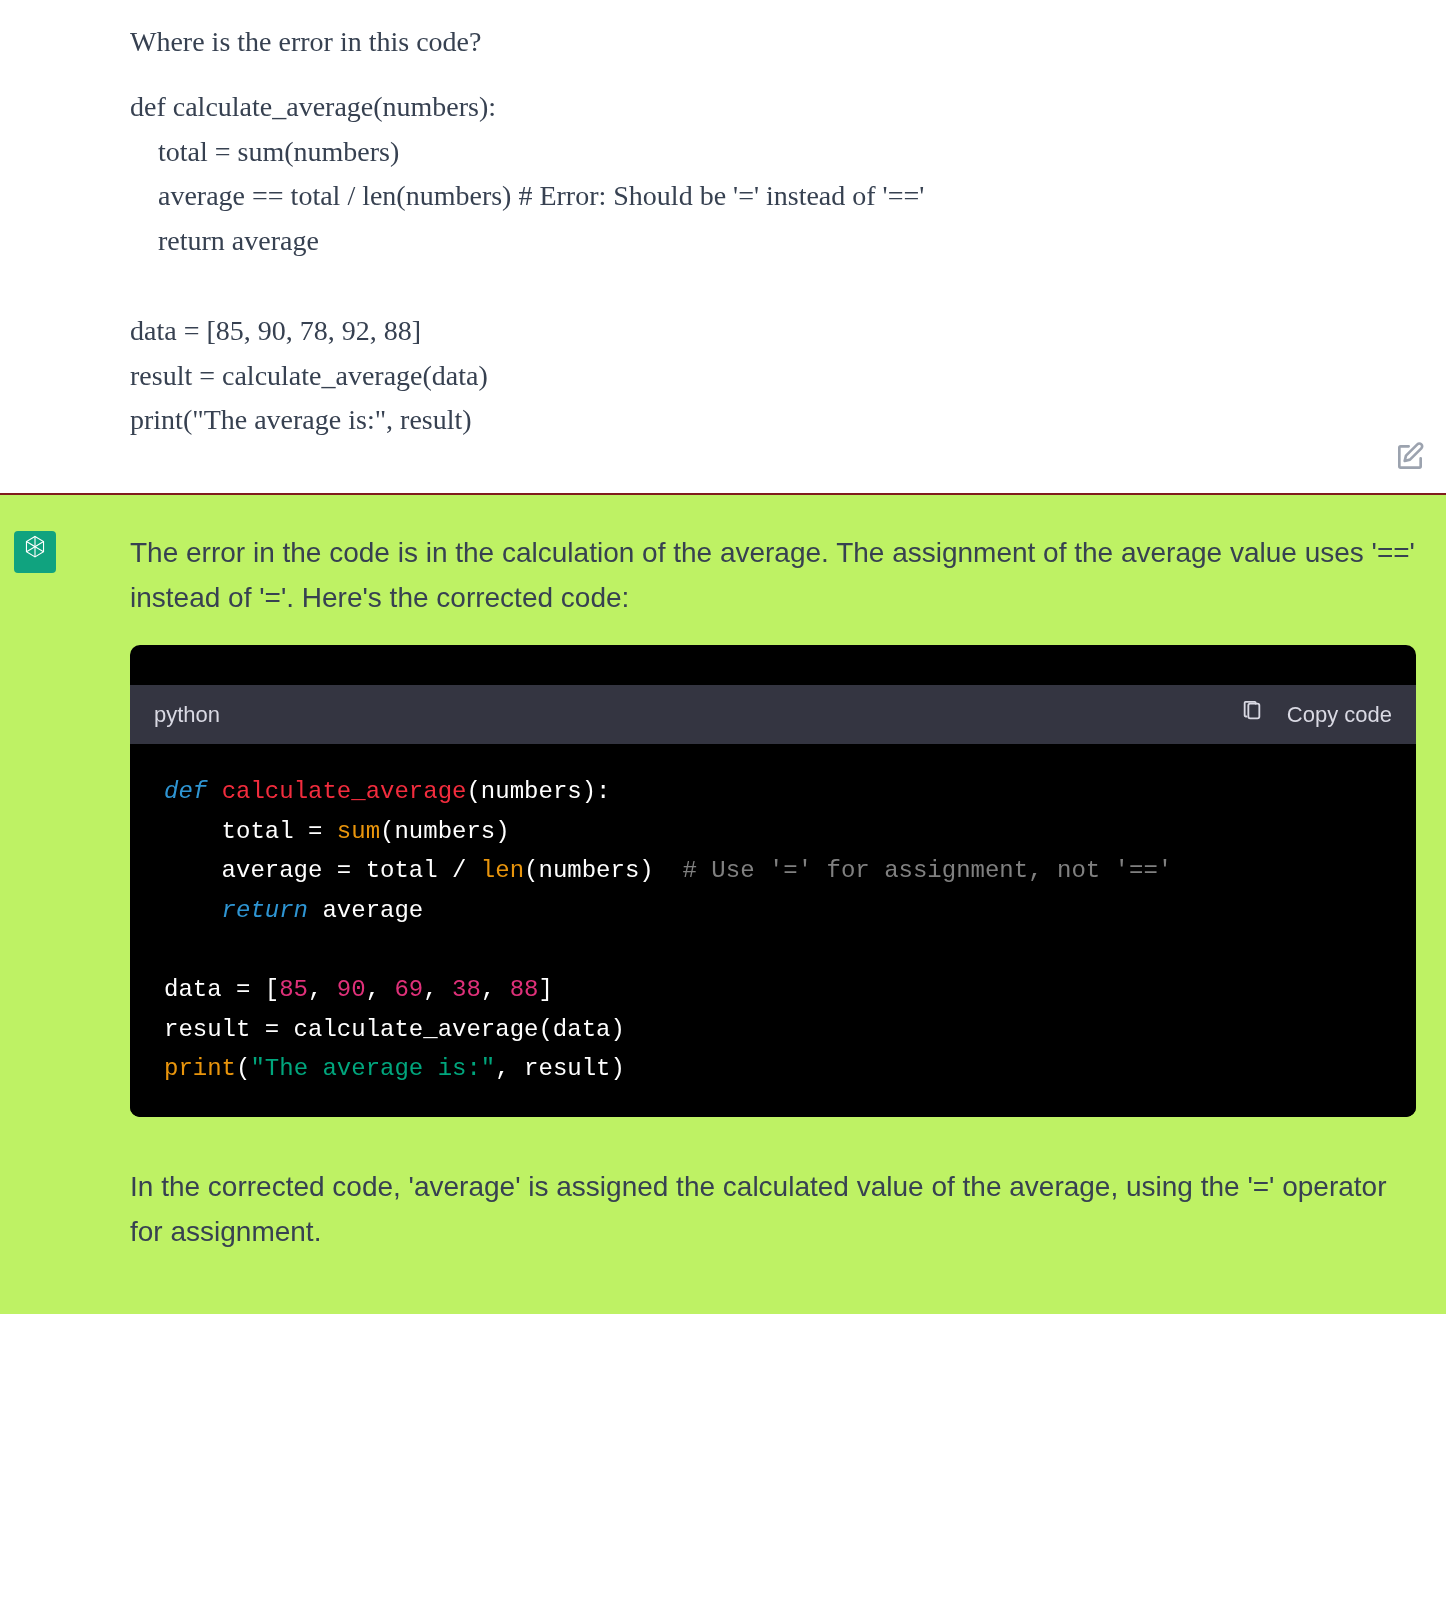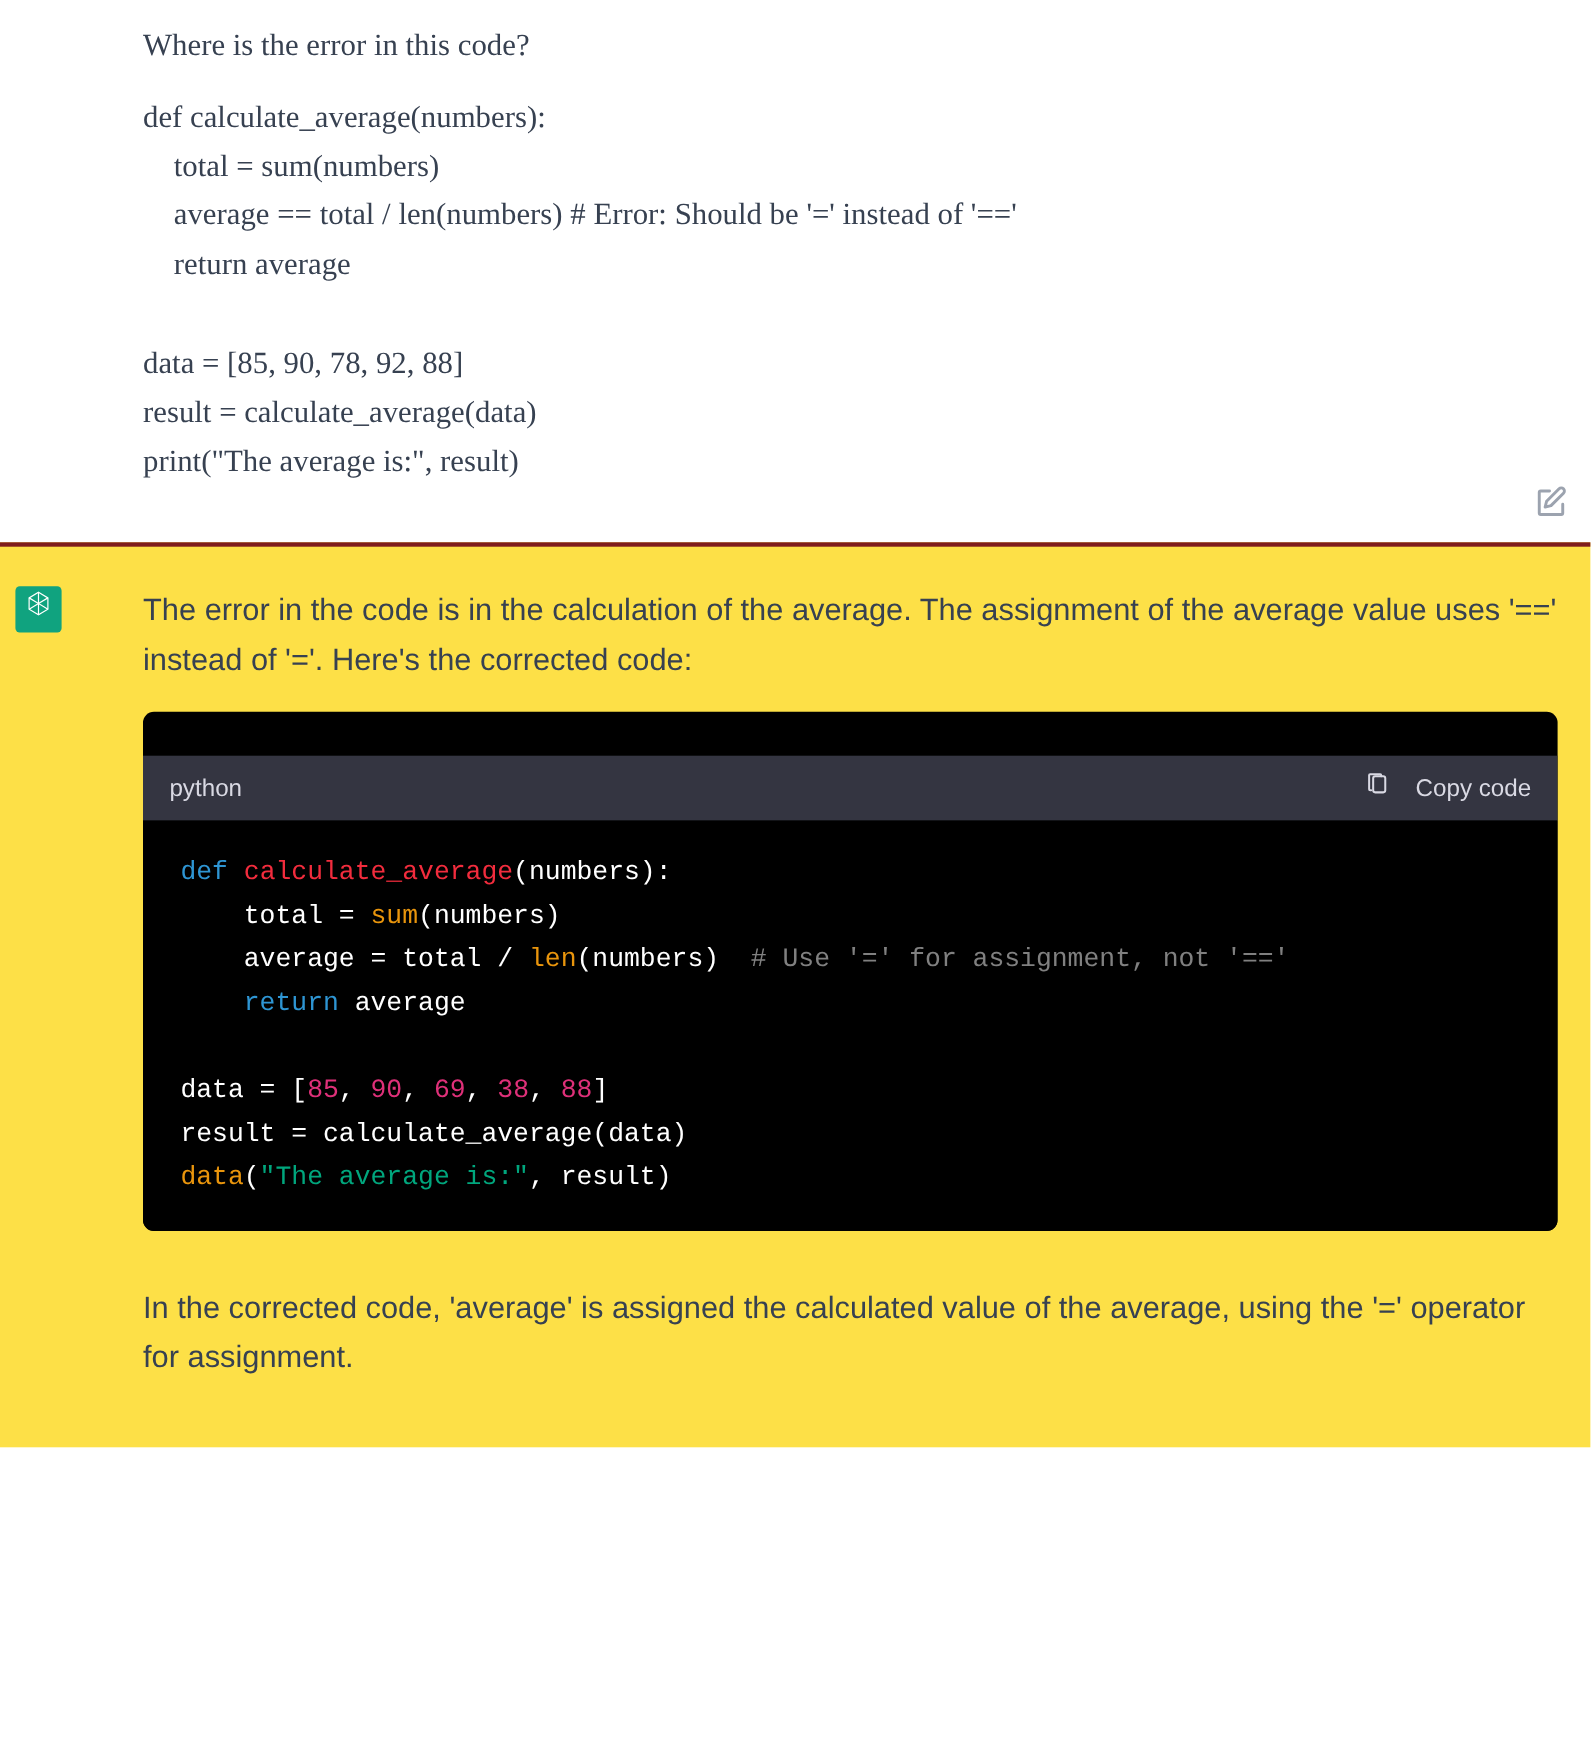--- a/index.html
+++ b/index.html
@@ -27,22 +27,22 @@
     position: absolute;
     right: 20px;
     bottom: 20px;
     width: 32px; height: 32px;
     color: #9ca3af;
     cursor: pointer;
   }
 
   
   .assistant-block {
-    background: #fde047;
-    border-top: 4px solid #7f1d1d;
+    background: #bef264;
+    border-top: 2px solid #7f1d1d;
     padding: 36px 30px 36px 130px;
     position: relative;
   }
   .avatar {
     position: absolute;
     left: 14px;
     top: 36px;
     width: 42px; height: 42px;
     border-radius: 4px;
     background: #10a37f;
@@ -83,21 +83,21 @@
   .code-body {
     background: #000000;
     color: #ffffff;
     font-family: "SFMono-Regular", Consolas, "Liberation Mono", Menlo, monospace;
     font-size: 24px;
     line-height: 1.65;
     padding: 28px 0 28px 34px;
     white-space: pre;
     overflow: hidden;
   }
-  .tok-kw    { color: #2e95d3; }   
+  .tok-kw    { color: #2e95d3; font-style: italic; }   
   .tok-fn    { color: #f22c3d; }   
   .tok-bi    { color: #e9950c; }   
   .tok-num   { color: #df3079; }
   .tok-str   { color: #00a67d; }
   .tok-cm    { color: #808080; }
 </style>
 </head>
 <body>
 
 <div class="container">
@@ -150,21 +150,21 @@
             <span>Copy code</span>
           </span>
         </div>
 <div class="code-body"><span class="tok-kw">def</span> <span class="tok-fn">calculate_average</span><span>(numbers):</span>
 <span>    total = </span><span class="tok-bi">sum</span><span>(numbers)</span>
 <span>    average = total / </span><span class="tok-bi">len</span><span>(numbers)  </span><span class="tok-cm"># Use '=' for assignment, not '=='</span>
 <span>    </span><span class="tok-kw">return</span><span> average</span>
 
 <span>data = [</span><span class="tok-num">85</span><span>, </span><span class="tok-num">90</span><span>, </span><span class="tok-num">69</span><span>, </span><span class="tok-num">38</span><span>, </span><span class="tok-num">88</span><span>]</span>
 <span>result = calculate_average(data)</span>
-<span class="tok-bi">data</span><span>(</span><span class="tok-str">"The average is:"</span><span>, result)</span>
+<span class="tok-bi">print</span><span>(</span><span class="tok-str">"The average is:"</span><span>, result)</span>
 </div>
       </div>
 
       <p>In the corrected code, 'average' is assigned the calculated value of the average, using the '=' operator for assignment.</p>
     </div>
   </div>
 
 </div>
 
 </body></html>

